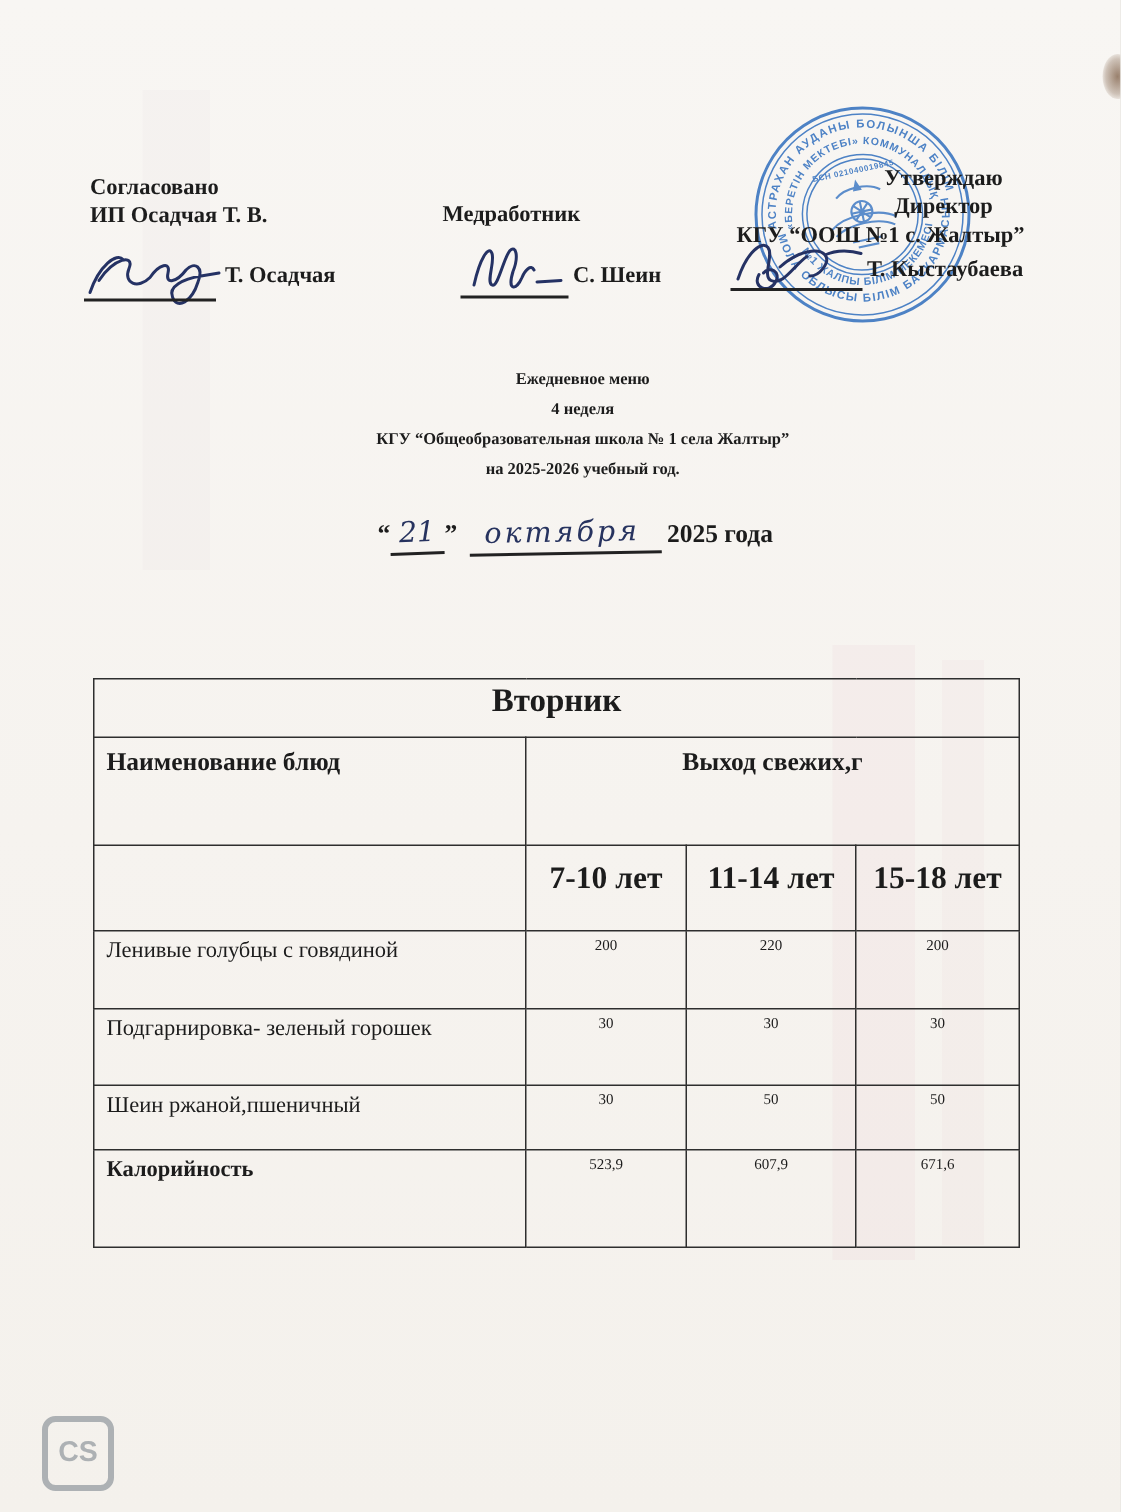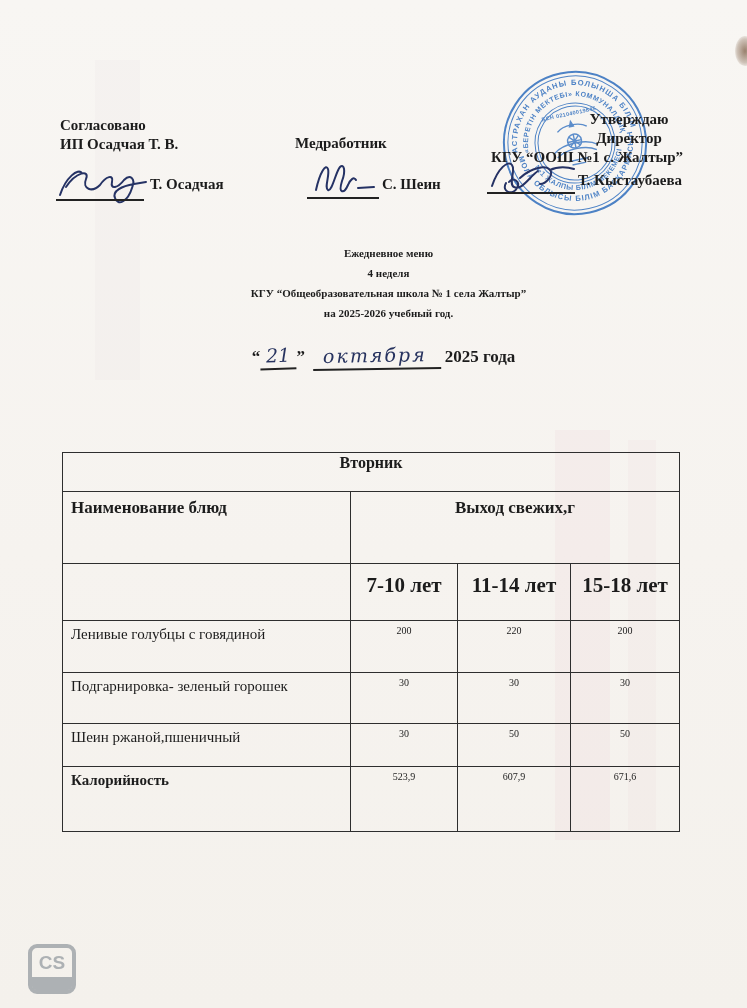--- a/index.html
+++ b/index.html
@@ -34,33 +34,33 @@
   .hand-month{display:inline-block;border-bottom:2px solid #222;padding:0 14px 1px 10px;font-size:19px;letter-spacing:2px;margin-left:8px;margin-right:4px;transform:rotate(-1deg);}
   
   .stamp{left:498px;top:66px;width:154px;height:154px;transform:rotate(-12deg);opacity:.92;}
   .stamp text{fill:#3f79c2;font-family:"Liberation Sans",sans-serif;font-weight:bold;}
   .stamp .ring1{font-size:7.6px;letter-spacing:1.1px;}
   .stamp .ring2{font-size:7px;letter-spacing:.6px;}
   .stamp .bin{font-size:5.4px;letter-spacing:.4px;}
   
   table.menu{position:absolute;left:62px;top:452px;border-collapse:collapse;table-layout:fixed;width:617px;}
   table.menu td{border:1.4px solid #2e2e2e;vertical-align:top;overflow:hidden;}
-  td.day-cell{height:36px;text-align:center;vertical-align:middle;font-size:16px;font-weight:bold;}
+  td.day-cell{height:36px;text-align:center;vertical-align:middle;font-size:22px;font-weight:bold;}
   td.name-head{height:65px;font-size:17px;font-weight:bold;padding:6px 4px 0 8px;}
   td.out-head{text-align:center;font-size:17px;font-weight:bold;padding-top:6px;}
   td.age-head{height:46px;text-align:center;font-size:21px;font-weight:bold;padding-top:9px;}
   td.empty-cell{height:46px;}
   td.dish{font-size:15px;padding:5px 4px 0 8px;}
   td.val{font-size:10px;text-align:center;padding-top:4px;}
   tr.r1 td{height:46px;} tr.r2 td{height:45px;} tr.r3 td{height:43px;}
   tr.r4 td{height:37px;} tr.r5 td{height:59px;}
   tr.r5 td.dish{font-weight:bold;}
   
   .cs-logo{left:28px;top:944px;width:40px;height:42px;border:4px solid #adb1b4;border-radius:9px;
-    display:flex;flex-direction:column;background:transparent;}
+    display:flex;flex-direction:row;background:transparent;}
   .cs-logo .cs-txt{flex:1;display:flex;align-items:center;justify-content:center;
     font-family:"Liberation Sans",sans-serif;font-weight:bold;font-size:19px;color:#adb1b4;}
   .cs-logo .cs-base{height:13px;background:#adb1b4;border-radius:0 0 4px 4px;}
   .wm-text{left:80px;top:950px;font-family:"Liberation Sans",sans-serif;font-size:28px;color:#babdc0;letter-spacing:.5px;}
 </style>
 </head>
 <body>
 
 <div class="page">
 

